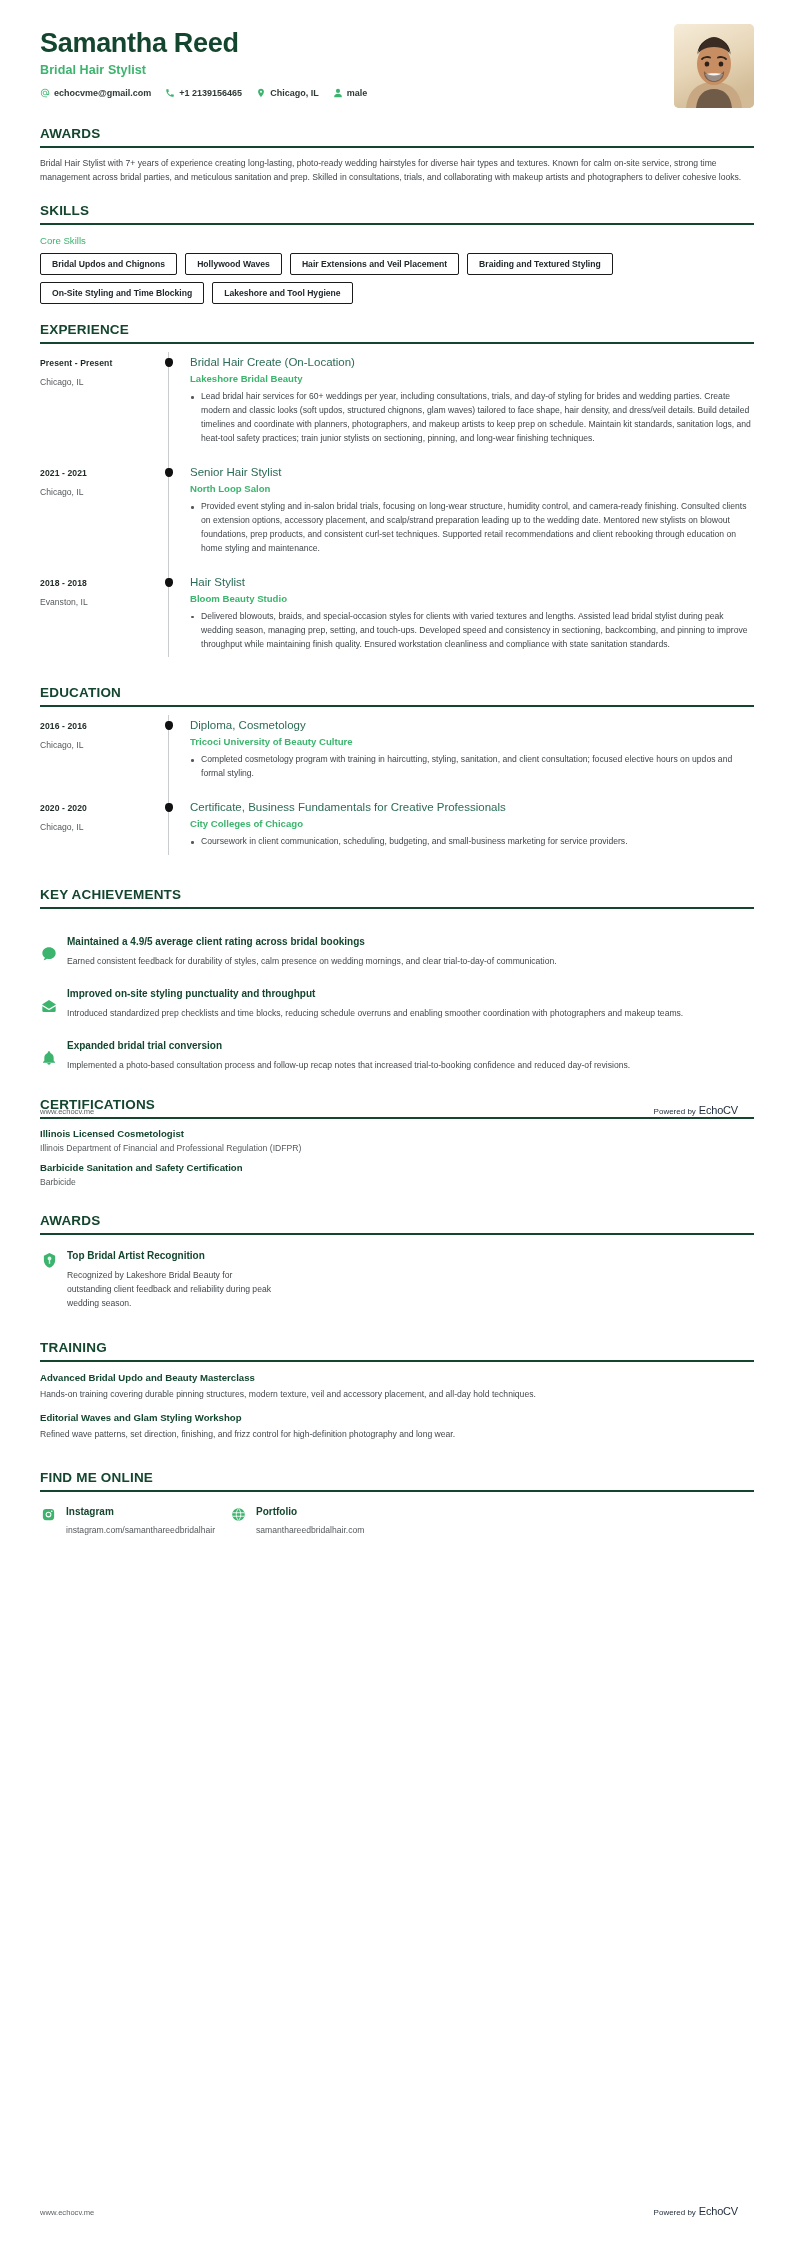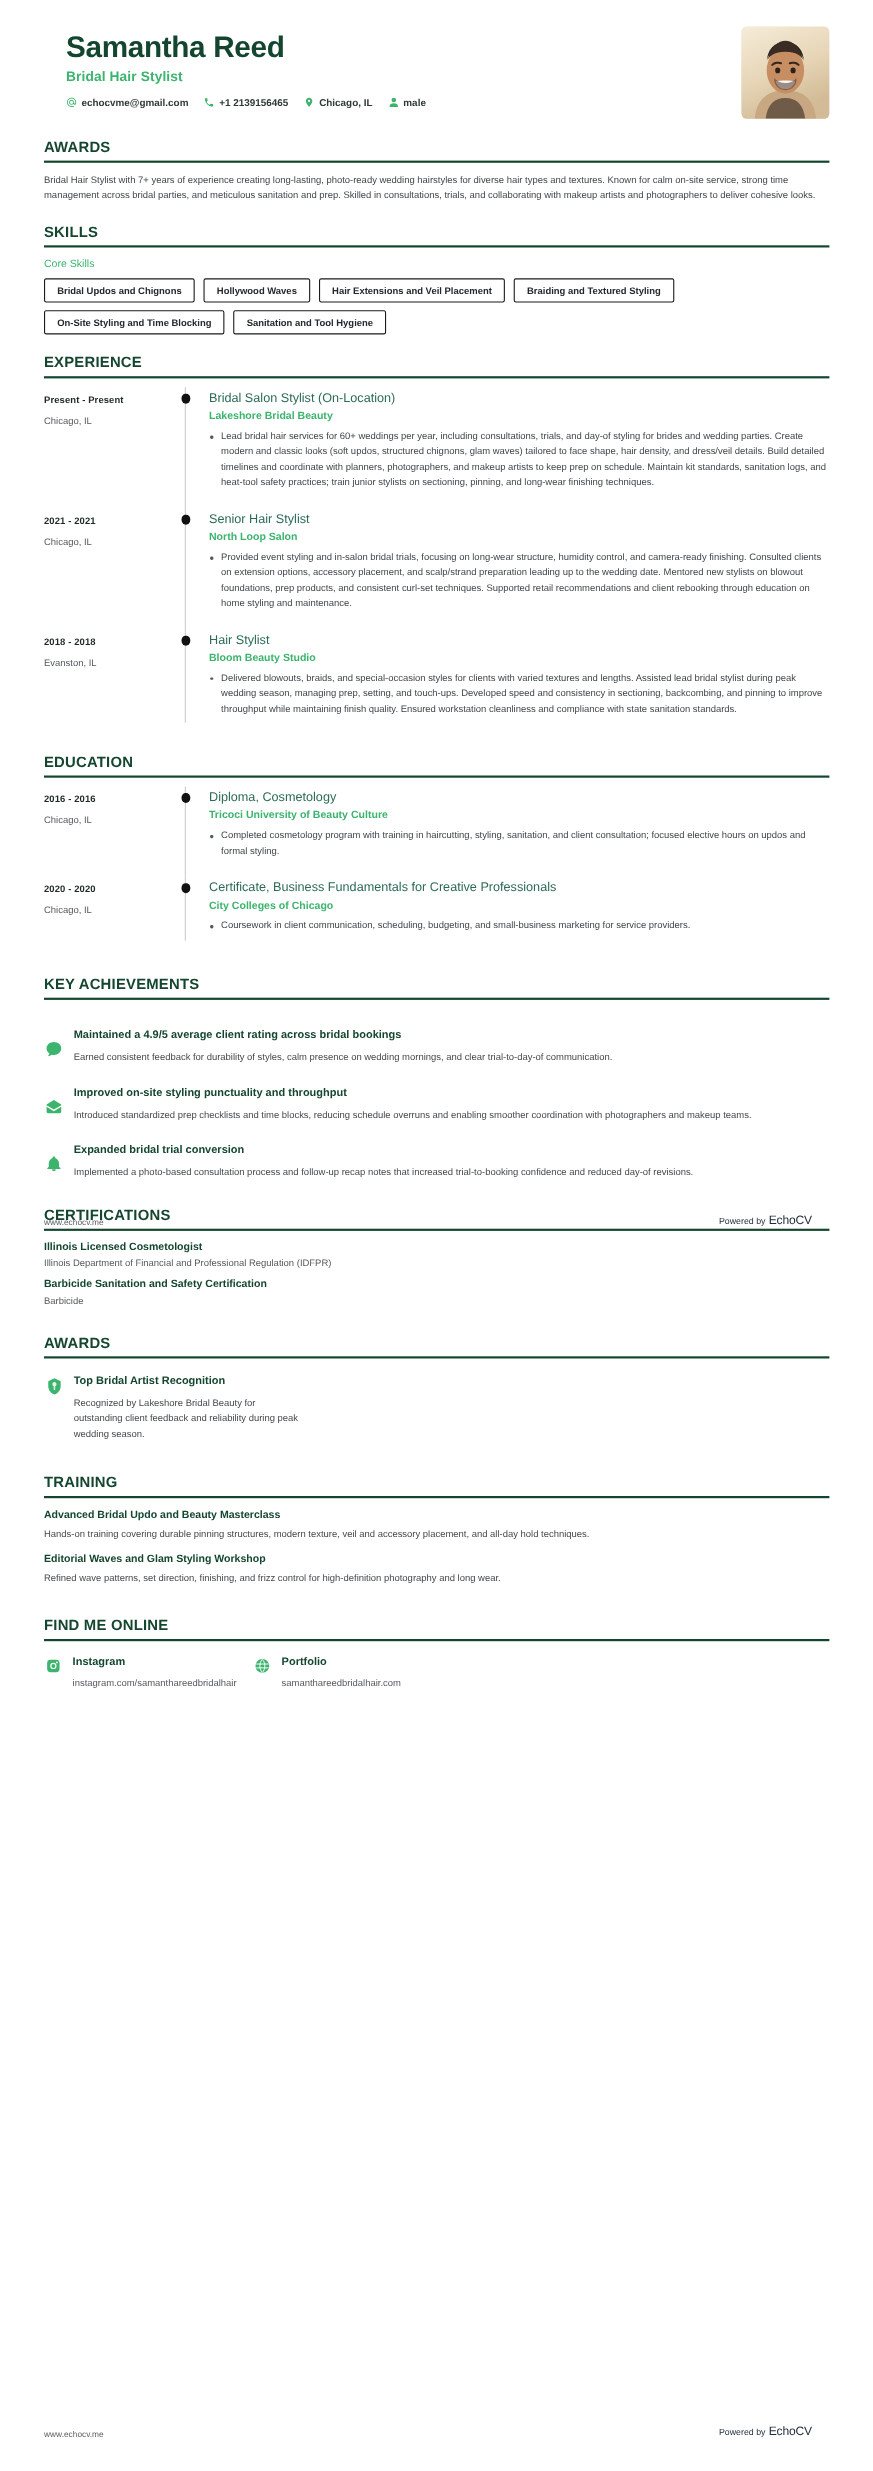--- a/index.html
+++ b/index.html
@@ -12,21 +12,21 @@
   body { width: 794px; min-height: 2246px; position: relative; }
 
   .page { width: 794px; position: relative; }
   .pad { padding: 0 40px; }
 
   
   .header {
     display: flex;
     justify-content: space-between;
     align-items: flex-start;
-    padding: 24px 40px 0 60px;
+    padding: 24px 40px 0 40px;
   }
   .hdr-left { padding-top: 4px; }
   .name {
     font-size: 27px;
     font-weight: 700;
     color: #14462f;
     letter-spacing: -0.3px;
     line-height: 1.15;
   }
   .job-title {
@@ -357,40 +357,40 @@
   <div class="pad section">
     <div class="sec-title">SKILLS</div>
     <div class="sec-rule"></div>
     <div class="skill-group-label">Core Skills</div>
     <div class="skill-tags">
       <span class="skill-tag">Bridal Updos and Chignons</span>
       <span class="skill-tag">Hollywood Waves</span>
       <span class="skill-tag">Hair Extensions and Veil Placement</span>
       <span class="skill-tag">Braiding and Textured Styling</span>
       <span class="skill-tag">On-Site Styling and Time Blocking</span>
-      <span class="skill-tag">Sanitation and Tool Hygiene</span>
+      <span class="skill-tag">Lakeshore and Tool Hygiene</span>
     </div>
   </div>
 
   <div class="pad section">
     <div class="sec-title">EXPERIENCE</div>
     <div class="sec-rule"></div>
     <div class="entries">
 
       <div class="entry">
         <div class="entry-left">
           <div class="entry-date">Present - Present</div>
           <div class="entry-loc">Chicago, IL</div>
         </div>
         <div class="entry-rail">
           <div class="line"></div>
           <div class="dot"></div>
         </div>
         <div class="entry-body">
-          <div class="entry-role">Bridal Salon Stylist (On-Location)</div>
+          <div class="entry-role">Bridal Hair Create (On-Location)</div>
           <div class="entry-org">Lakeshore Bridal Beauty</div>
           <ul class="bullets">
             <li>Lead bridal hair services for 60+ weddings per year, including consultations, trials, and day-of styling for brides and wedding parties. Create modern and classic looks (soft updos, structured chignons, glam waves) tailored to face shape, hair density, and dress/veil details. Build detailed timelines and coordinate with planners, photographers, and makeup artists to keep prep on schedule. Maintain kit standards, sanitation logs, and heat-tool safety practices; train junior stylists on sectioning, pinning, and long-wear finishing techniques.</li>
           </ul>
         </div>
       </div>
 
       <div class="entry">
         <div class="entry-left">
           <div class="entry-date">2021 - 2021</div>

